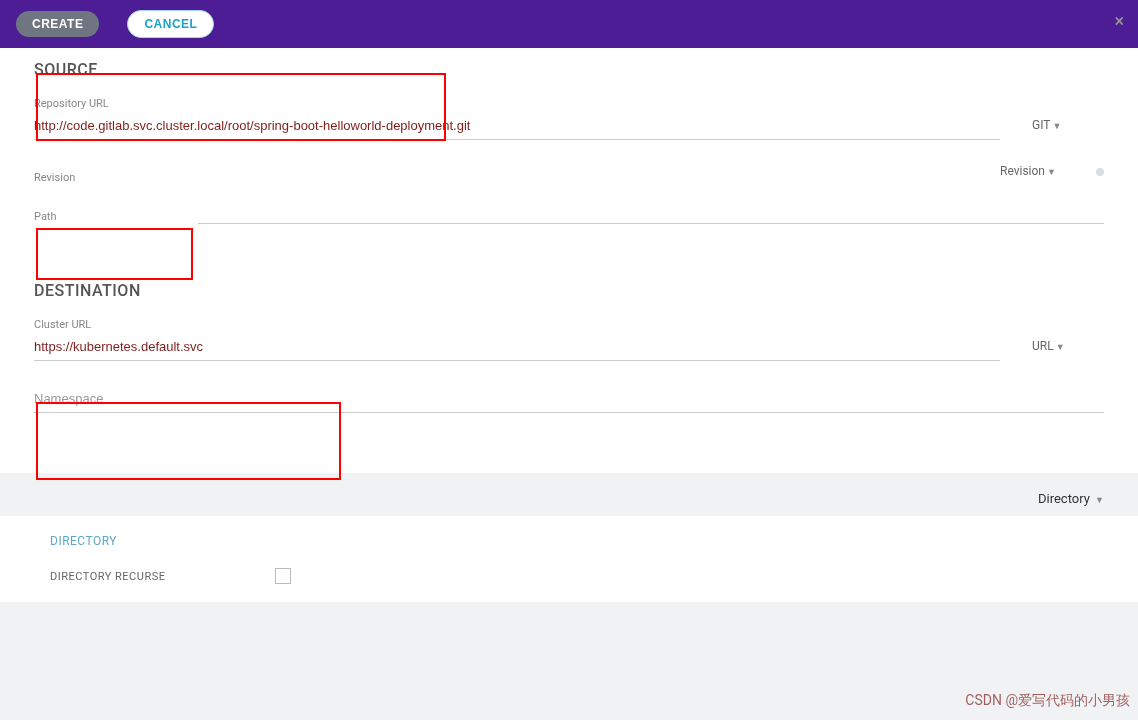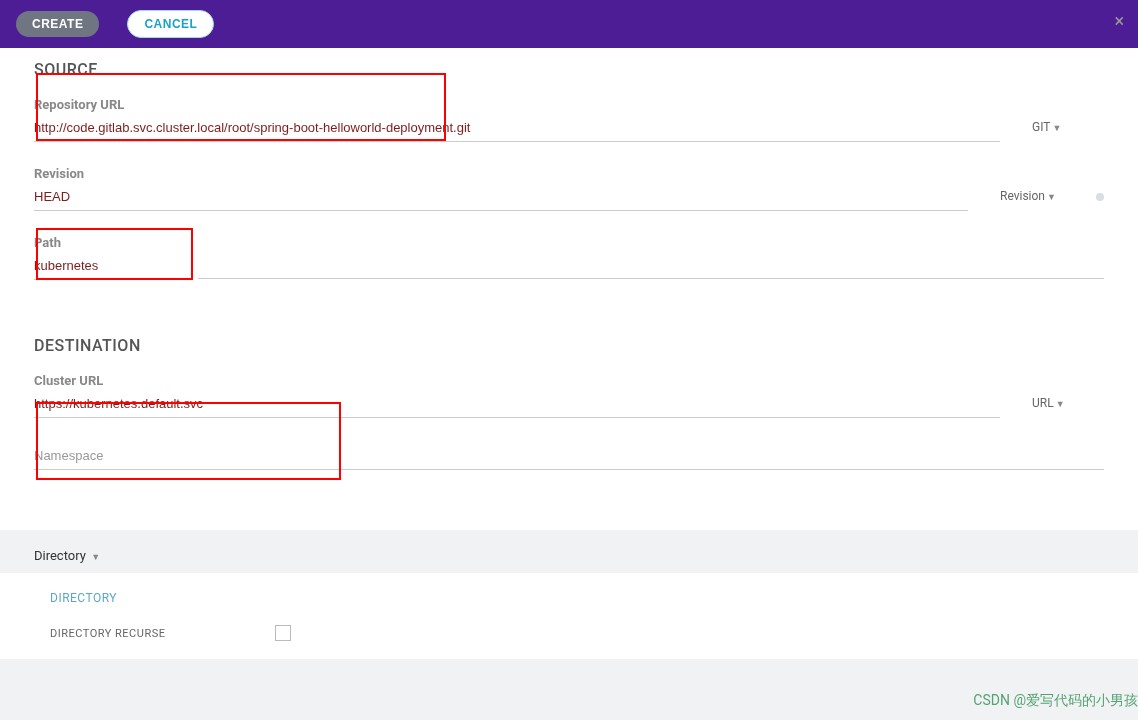--- a/index.html
+++ b/index.html
@@ -69,25 +69,24 @@
       display: flex;
       align-items: flex-end;
       margin-bottom: 24px;
       gap: 24px;
     }
     .field {
       flex: 1;
       position: relative;
     }
     .field-label {
-      font-size: 13px;
+      font-size: 11px;
       color: #888;
       margin-bottom: 2px;
       display: block;
-      font-weight: bold;
     }
     .field-input {
       width: 100%;
       border: none;
       border-bottom: 1px solid #ccc;
       padding: 6px 0;
       font-size: 13px;
       color: #7f1d1d;
       background: transparent;
       outline: none;
@@ -120,20 +119,21 @@
       z-index: 10;
     }
     .hl1 { left: 36px; top: 73px; width: 410px; height: 68px; }
     .hl2 { left: 36px; top: 228px; width: 157px; height: 52px; }
     .hl3 { left: 36px; top: 402px; width: 305px; height: 78px; }
     .directory-header {
       padding: 18px 34px 10px 34px;
       font-size: 13px;
       color: #333;
       background: #f0f2f4;
+      text-align: right;
     }
     .directory-body {
       background: #fff;
       padding: 18px 50px;
     }
     .dir-title {
       font-size: 12px;
       color: #5fa8c4;
       letter-spacing: 0.5px;
       margin-bottom: 20px;
@@ -150,23 +150,23 @@
     }
     .checkbox {
       width: 16px;
       height: 16px;
       border: 1px solid #bbb;
       background: #fff;
       cursor: pointer;
     }
     .watermark {
       position: absolute;
-      right: 0;
+      right: 8px;
       bottom: 10px;
-      color: #15803d;
+      color: #7f1d1d;
       font-size: 14px;
       opacity: 0.7;
     }
     .narrow-input { max-width: 140px; }
   </style>
 </head>
 <body>
 
 <div class="panel">
   <div class="header">
@@ -184,32 +184,30 @@
         <input class="field-input" value="http://code.gitlab.svc.cluster.local/root/spring-boot-helloworld-deployment.git" style="">
       </div>
       <div class="dropdown-right">
         <span>GIT</span><span class="caret">▼</span>
       </div>
     </div>
 
     <div class="field-row">
       <div class="field">
         <label class="field-label">Revision</label>
-        <input class="field-input" value="HEAD" style="">
       </div>
       <div class="dropdown-right">
         <span>Revision</span><span class="caret">▼</span>
       </div>
       <div class="status-dot"></div>
     </div>
 
     <div class="field-row" style="margin-bottom:0;align-items:flex-end;">
       <div class="field narrow-input">
         <label class="field-label">Path</label>
-        <input class="field-input" style="border-bottom: 1px solid rgb(204, 204, 204);" value="kubernetes">
       </div>
       <div style="flex:1;border-bottom:1px solid #ccc;height:1px;margin-bottom:1px;"></div>
     </div>
   </div>
 
   <div class="section">
     <div class="section-title">DESTINATION</div>
 
     <div class="field-row">
       <div class="field">

